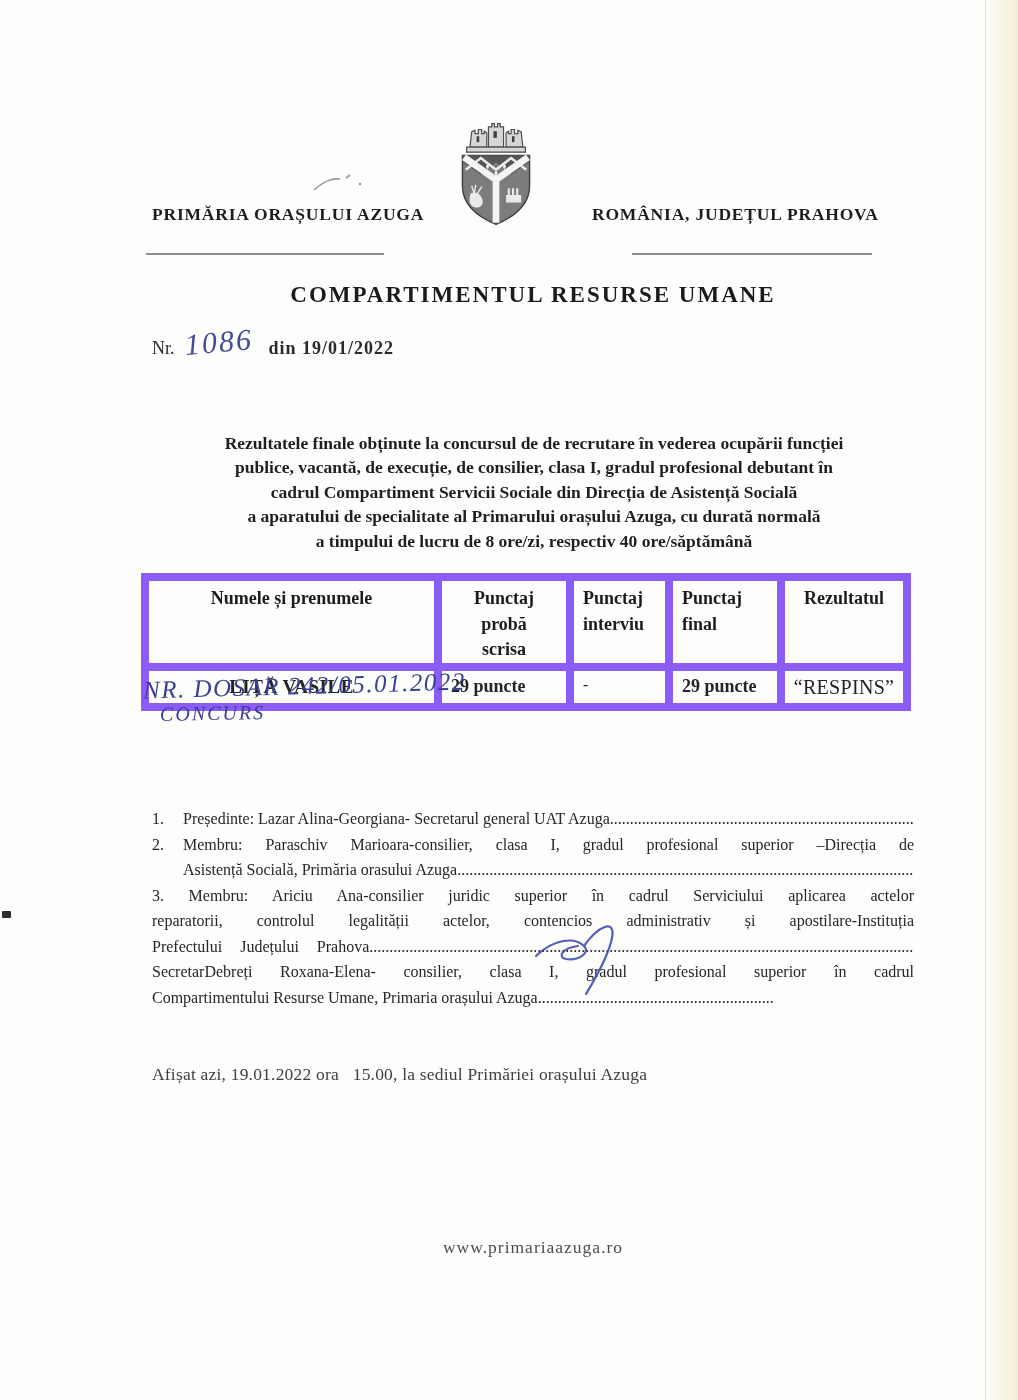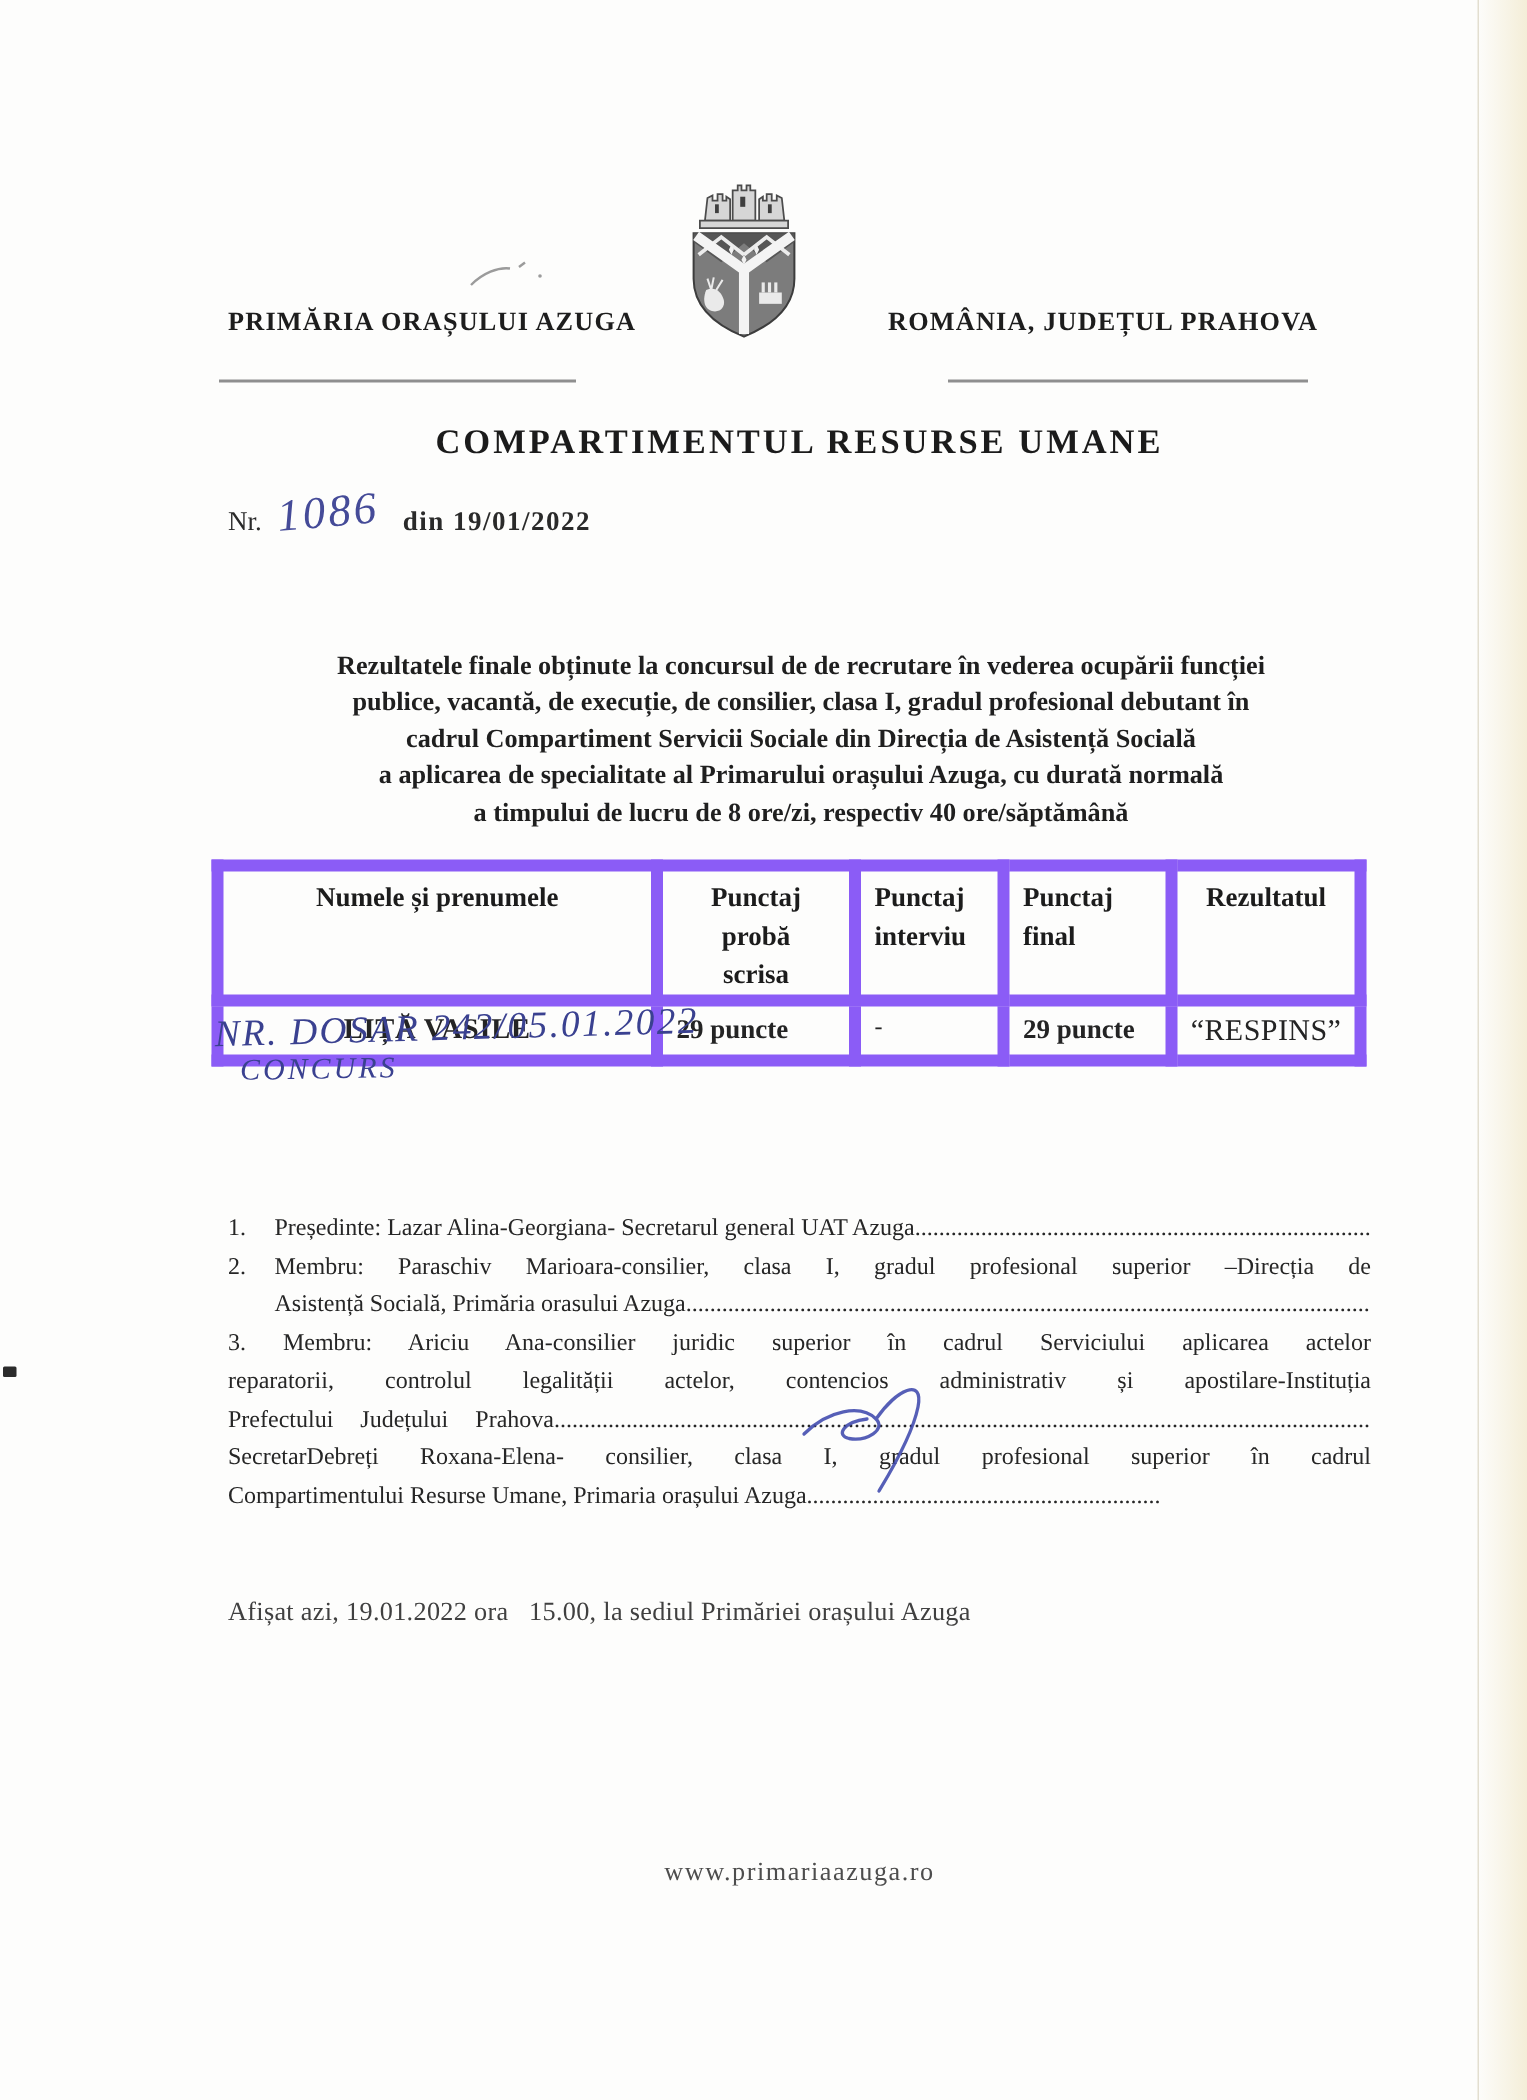--- a/index.html
+++ b/index.html
@@ -135,21 +135,21 @@
   <div class="abs doc-title">COMPARTIMENTUL RESURSE UMANE</div>
 
   <div class="abs nr-line">
     <span>Nr.</span><span class="hand nr-number">1086</span><span class="nr-date">din 19/01/2022</span>
   </div>
 
   <div class="abs intro">
     <div>Rezultatele finale obținute la concursul de de recrutare în vederea ocupării funcției</div>
     <div>publice, vacantă, de execuție, de consilier, clasa I, gradul profesional debutant în</div>
     <div>cadrul Compartiment Servicii Sociale din Direcția de Asistență Socială</div>
-    <div>a aplicarea de specialitate al Primarului orașului Azuga, cu durată normală</div>
+    <div>a aparatului de specialitate al Primarului orașului Azuga, cu durată normală</div>
     <div>a timpului de lucru de 8 ore/zi, respectiv 40 ore/săptămână</div>
   </div>
 
   <table class="rtable">
     <colgroup>
       <col style="width:293px">
         <col style="width:132px">
         <col style="width:99px">
       <col style="width:112px">
         <col style="width:126px">

